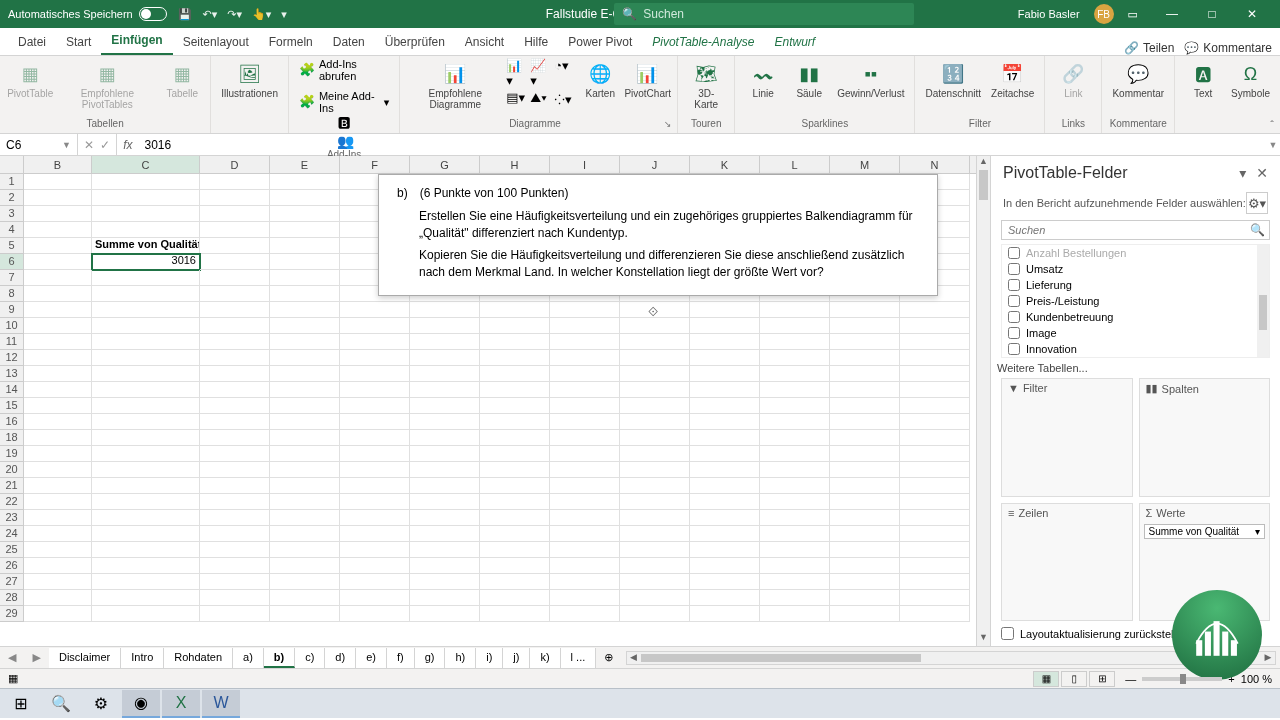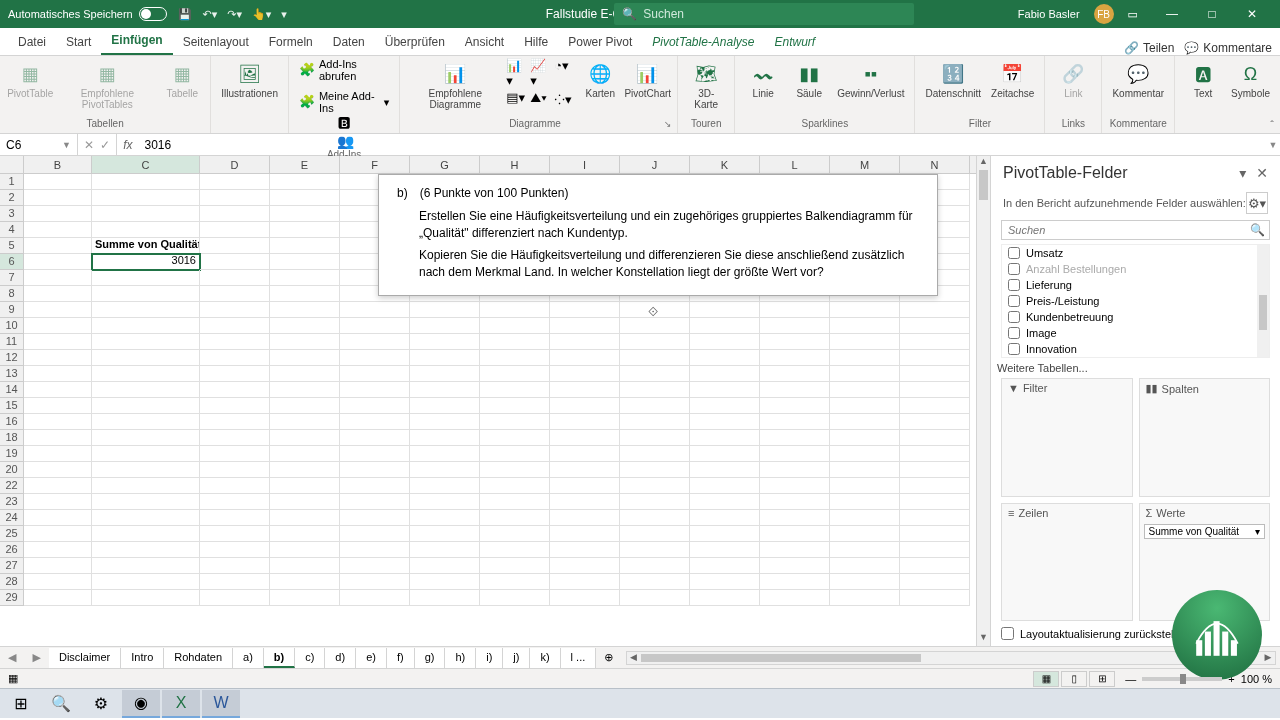--- a/index.html
+++ b/index.html
@@ -639,20 +639,36 @@
           <div class="cell" style="width: 70px;"></div>
           <div class="cell" style="width: 70px;"></div>
           <div class="cell" style="width: 70px;"></div>
           <div class="cell" style="width: 70px;"></div>
           <div class="cell" style="width: 70px;"></div>
           <div class="cell" style="width: 70px;"></div>
           <div class="cell" style="width: 70px;"></div>
           <div class="cell" style="width: 70px;"></div>
         </div>
         <div class="row">
+          <div class="rowhead">21</div>
+          <div class="cell" style="width: 68px;"></div>
+          <div class="cell" style="width: 108px;"></div>
+          <div class="cell" style="width: 70px;"></div>
+          <div class="cell" style="width: 70px;"></div>
+          <div class="cell" style="width: 70px;"></div>
+          <div class="cell" style="width: 70px;"></div>
+          <div class="cell" style="width: 70px;"></div>
+          <div class="cell" style="width: 70px;"></div>
+          <div class="cell" style="width: 70px;"></div>
+          <div class="cell" style="width: 70px;"></div>
+          <div class="cell" style="width: 70px;"></div>
+          <div class="cell" style="width: 70px;"></div>
+          <div class="cell" style="width: 70px;"></div>
+        </div>
+        <div class="row">
           <div class="rowhead">22</div>
           <div class="cell" style="width: 68px;"></div>
           <div class="cell" style="width: 108px;"></div>
           <div class="cell" style="width: 70px;"></div>
           <div class="cell" style="width: 70px;"></div>
           <div class="cell" style="width: 70px;"></div>
           <div class="cell" style="width: 70px;"></div>
           <div class="cell" style="width: 70px;"></div>
           <div class="cell" style="width: 70px;"></div>
           <div class="cell" style="width: 70px;"></div>
@@ -800,27 +816,27 @@
     </div>
     <div class="desc">
       <span>In den Bericht aufzunehmende Felder auswählen:</span>
       <span class="gear">⚙▾</span>
     </div>
     <div class="searchbox">
       <input placeholder="Suchen" style="">
       <span style="padding:0 4px;color:#888">🔍</span>
     </div>
     <div class="fieldlist" id="fieldlist">
-      <div class="field-item">
+      <div class="field-item cut">
+          <input type="checkbox" style="">
+          <span>Anzahl Bestellungen</span>
+        </div>
+        <div class="field-item">
           <input type="checkbox" style="">
           <span>Umsatz</span>
-        </div>
-        <div class="field-item cut">
-          <input type="checkbox" style="">
-          <span>Anzahl Bestellungen</span>
         </div>
         <div class="field-item">
           <input type="checkbox" style="">
           <span>Lieferung</span>
         </div>
         <div class="field-item">
           <input type="checkbox" style="">
           <span>Preis-/Leistung</span>
         </div>
         <div class="field-item">

